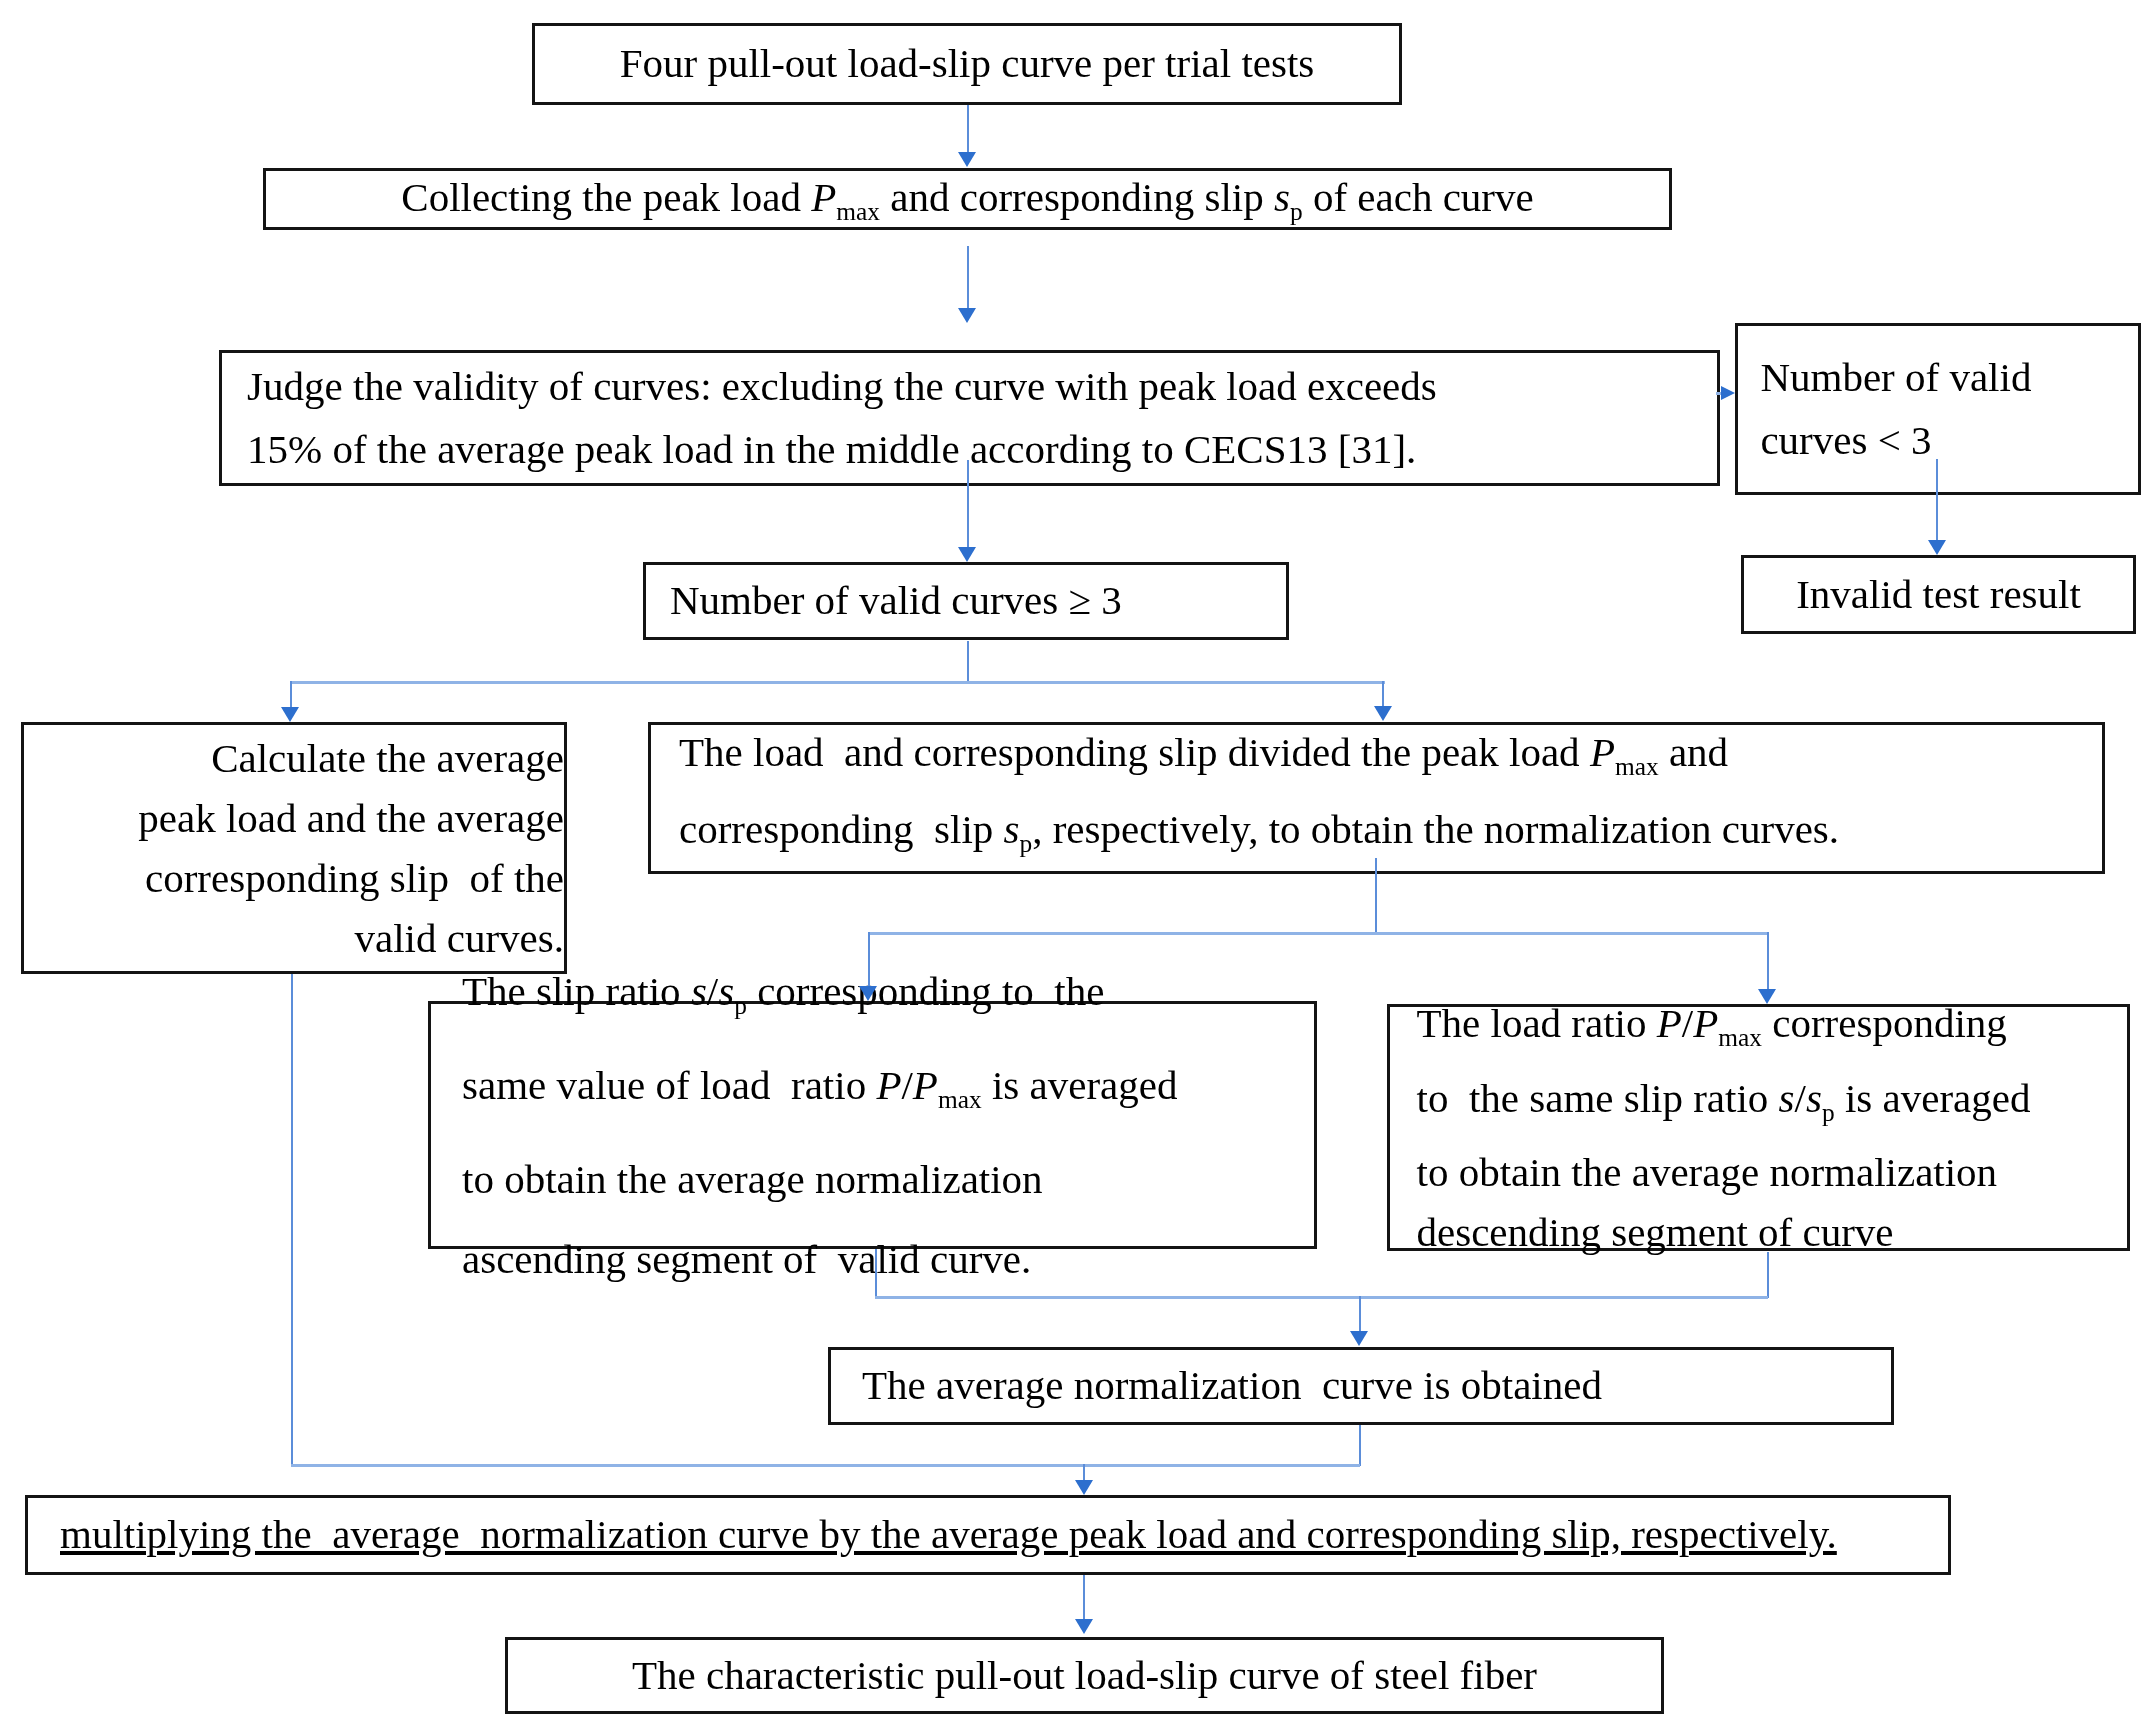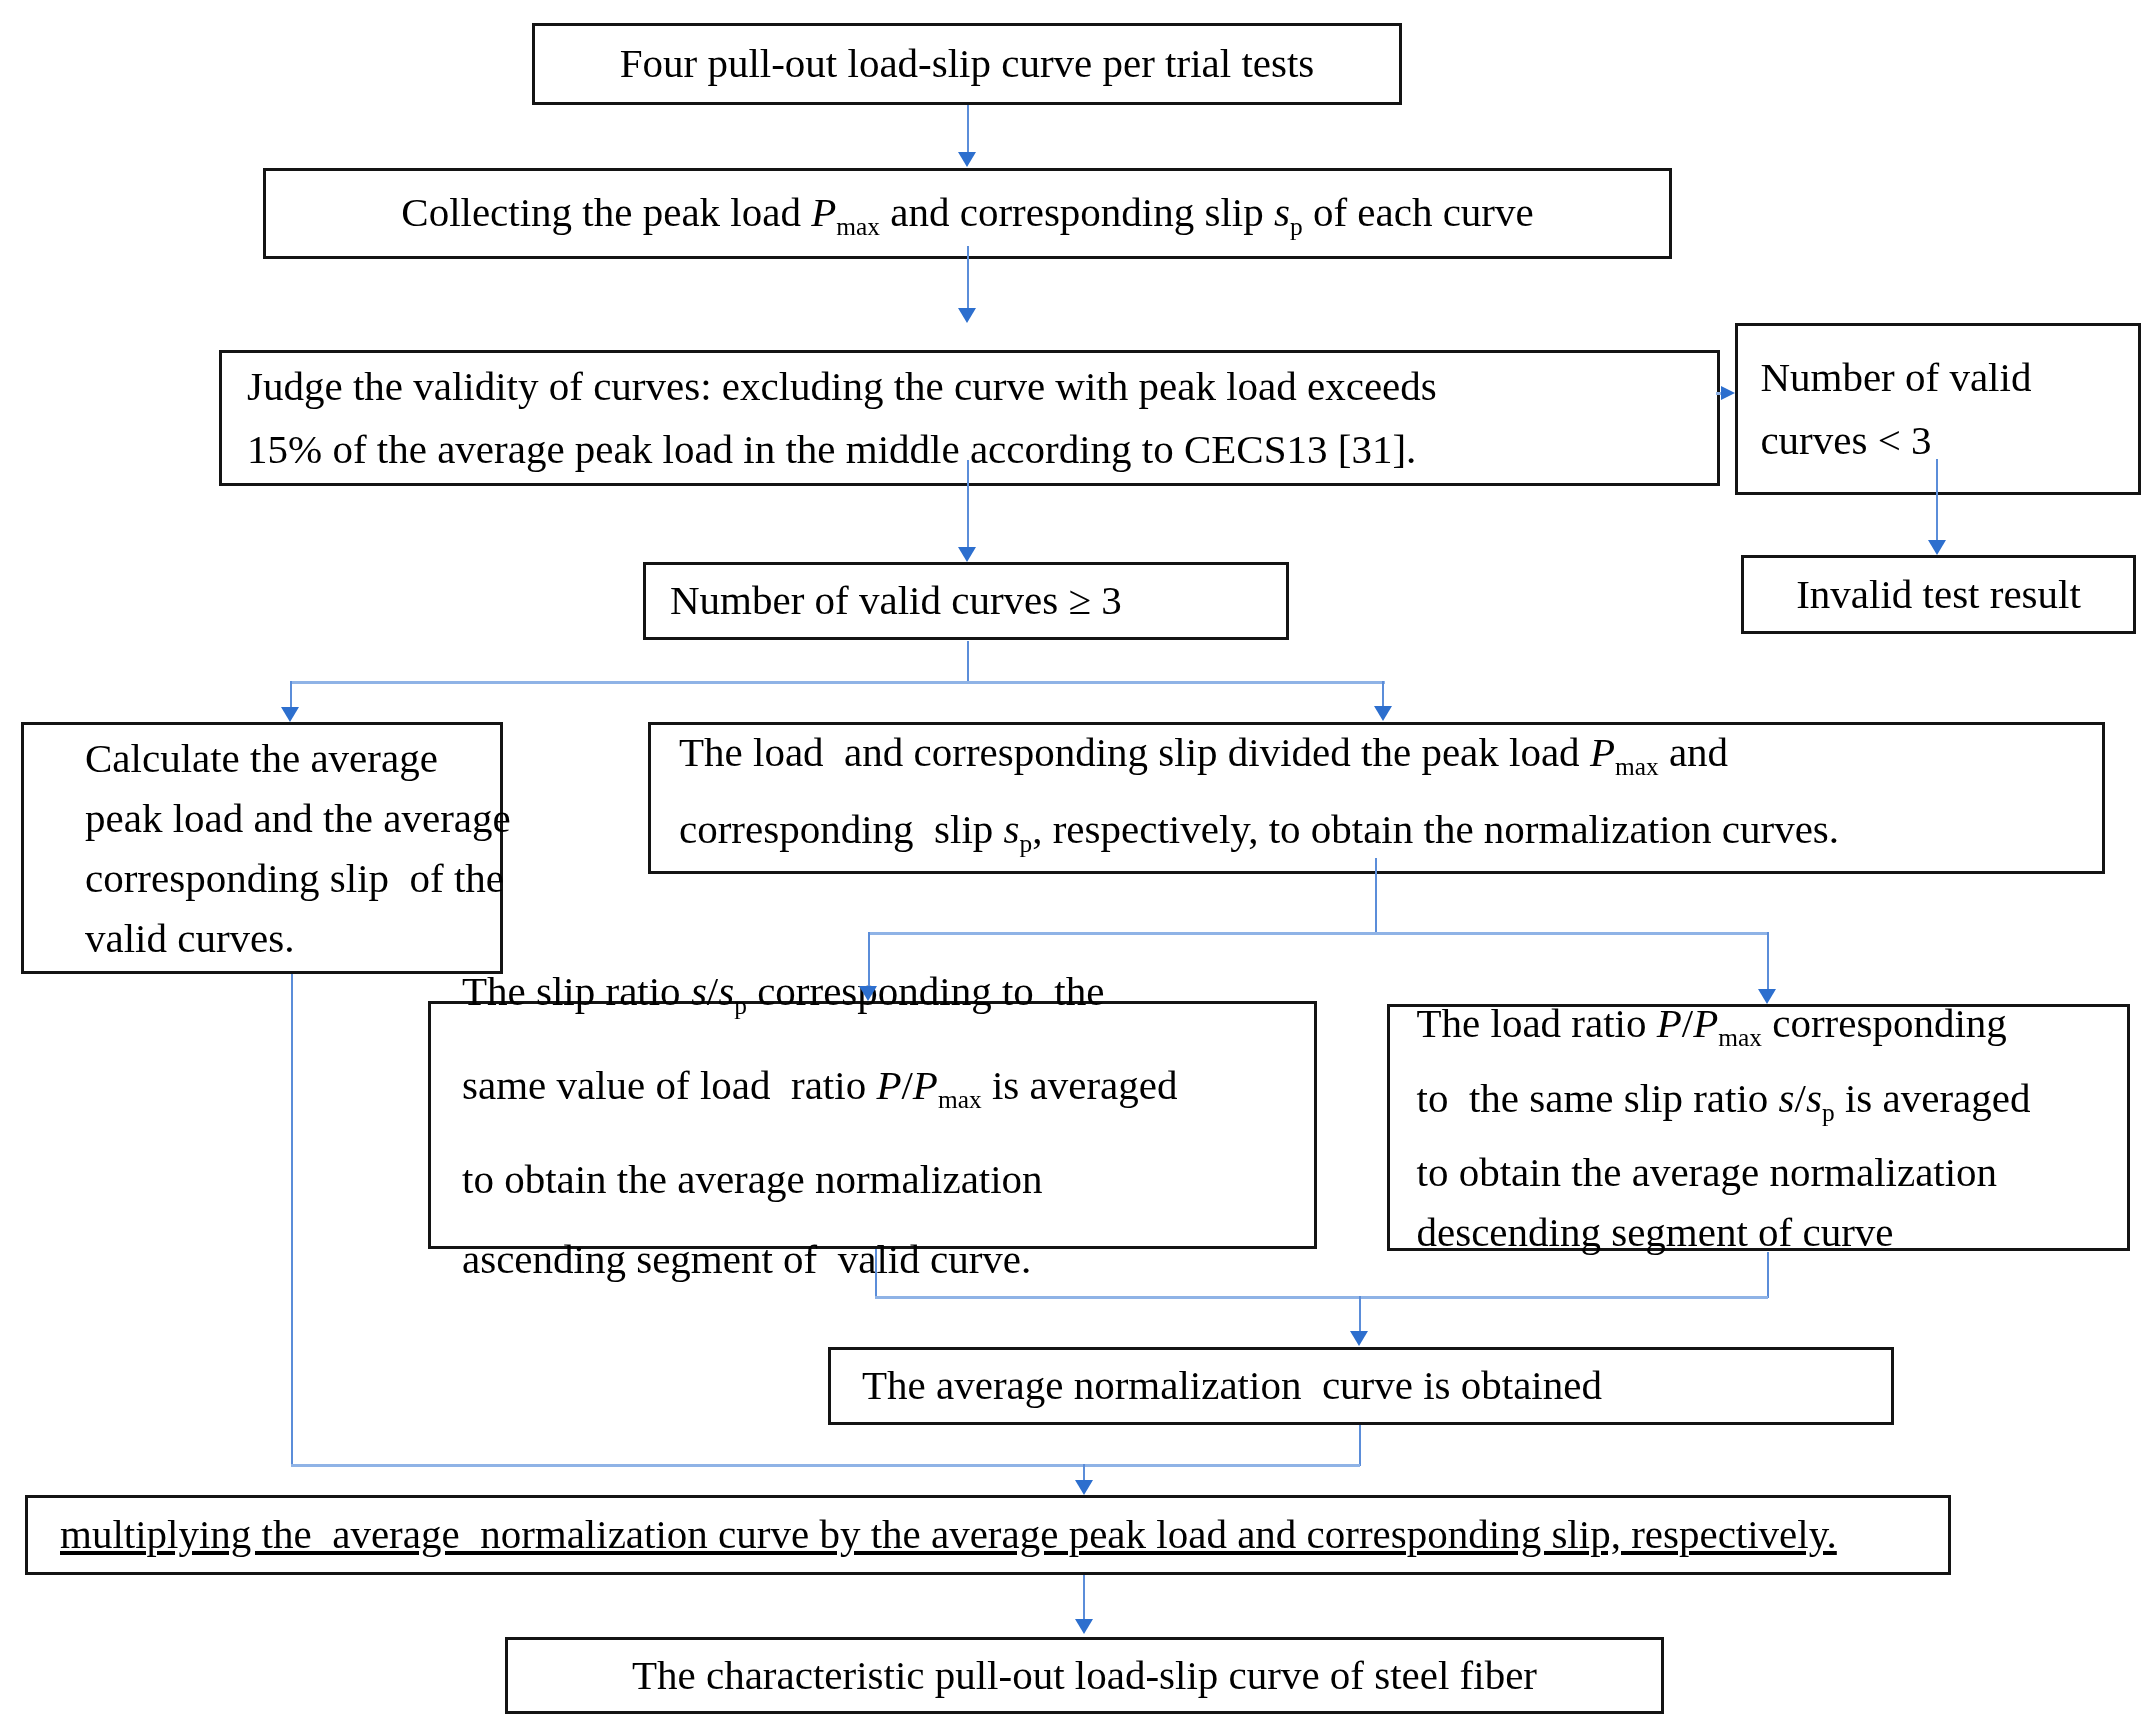--- a/index.html
+++ b/index.html
@@ -29,21 +29,21 @@
     border-top:7.7px solid transparent;border-bottom:7.7px solid transparent;
     border-left:14px solid var(--arrow,#2d6fce);}
 </style>
 </head>
 <body>
 
 <div class="box center" style="left:532px;top:23px;width:870px;height:82px;">
     <div class="tline"><span>Four pull-out load-slip curve per trial tests</span></div>
   </div>
 
-<div class="box center" style="left:263px;top:168px;width:1409px;height:91px;">
+<div class="box center" style="left:263px;top:168px;width:1409px;height:62px;">
     <div class="tline"><span>Collecting the peak load </span><span class="it">P</span><span class="sb">max</span><span> and corresponding slip </span><span class="it">s</span><span class="sb">p</span><span> of each curve</span></div>
   </div>
 
 <div class="box vcenter lh2" style="left:219px;top:323px;width:1501px;height:136px;padding-left:25px;margin-top:27px;">
     <div class="tline"><span>Judge the validity of curves: excluding the curve with peak load exceeds</span></div>
     <div class="tline"><span>15% of the average peak load in the middle according to CECS13 [31].</span></div>
   </div>
 
 <div class="box vcenter lh2" style="left:1735px;top:323px;width:406px;height:172px;padding-left:22.4px;">
     <div class="tline"><span>Number of valid</span></div>
@@ -51,21 +51,21 @@
   </div>
 
 <div class="box center" style="left:1741px;top:555px;width:395px;height:79px;">
     <div class="tline"><span>Invalid test result</span></div>
   </div>
 
 <div class="box vcenter" style="left:643px;top:562px;width:646px;height:78px;padding-left:24px;">
     <div class="tline"><span>Number of valid curves ≥ 3</span></div>
   </div>
 
-<div class="box vcenter lh4" style="left:21px;top:722px;width:482px;height:252px;padding-left:61px;">
+<div class="box vcenter lh4" style="left:21px;top:722px;width:546px;height:252px;padding-left:61px;text-align:right;">
     <div class="tline"><span>Calculate the average</span></div>
     <div class="tline"><span>peak load and the average</span></div>
     <div class="tline"><span>corresponding slip  of the</span></div>
     <div class="tline"><span>valid curves.</span></div>
   </div>
 
 <div class="box vcenter lh2" style="left:648px;top:722px;width:1457px;height:152px;padding-left:28px;">
     <div class="tline"><span>The load  and corresponding slip divided the peak load </span><span class="it">P</span><span class="sb">max</span><span> and</span></div>
     <div class="tline"><span>corresponding  slip </span><span class="it">s</span><span class="sb">p</span><span>, respectively, to obtain the normalization curves.</span></div>
   </div>

